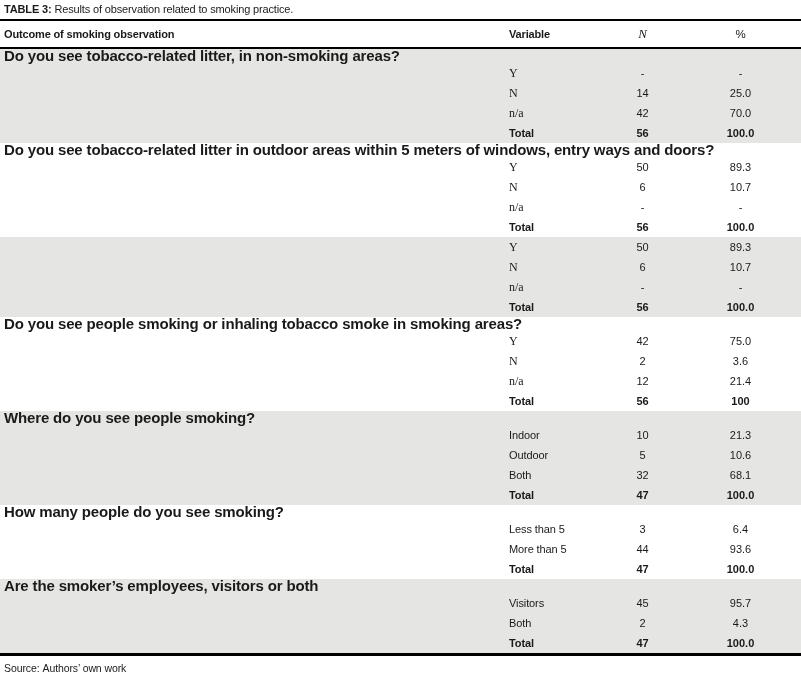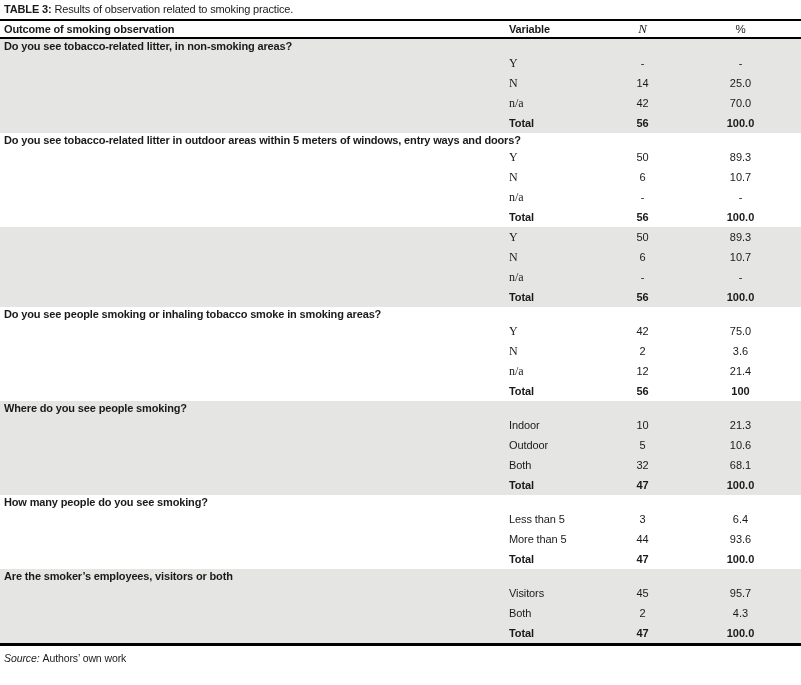--- a/index.html
+++ b/index.html
@@ -37,21 +37,21 @@
     height: 2px;
     background: #000000;
   }
   .rule.thick {
     height: 3px;
   }
   
   .header-row {
     display: grid;
     grid-template-columns: 506px 99px 75px 121px;
-    height: 16px;
+    height: 26px;
     align-items: center;
     font-size: 11px;
     letter-spacing: -0.15px;
   }
   .header-row .hc-outcome {
     padding-left: 4px;
     font-weight: bold;
   }
   .header-row .hc-variable {
     padding-left: 3px;
@@ -71,21 +71,21 @@
     font-size: 11.5px;
   }
   
   .section.shaded {
     background: #e5e5e3;
   }
   .question-row {
     height: 14px;
     line-height: 14px;
     padding-left: 4px;
-    font-size: 11px;
+    font-size: 15px;
     font-weight: bold;
     letter-spacing: -0.15px;
     white-space: nowrap;
   }
   .data-row {
     display: grid;
     grid-template-columns: 506px 99px 75px 121px;
     height: 20px;
     line-height: 20px;
     font-size: 11px;
@@ -111,21 +111,20 @@
     font-family: "Liberation Sans", sans-serif;
     font-size: 11px;
   }
   
   .source {
     padding: 6px 0 0 4px;
     font-size: 10.5px;
     letter-spacing: -0.1px;
   }
   .source .label {
-    font-style: italic;
     margin-right: 3px;
   }
 </style>
 </head>
 <body>
 
 <div class="page">
 
   <div class="table-title">
     <span class="label">TABLE 3:</span><span>Results of observation related to smoking practice.</span>

